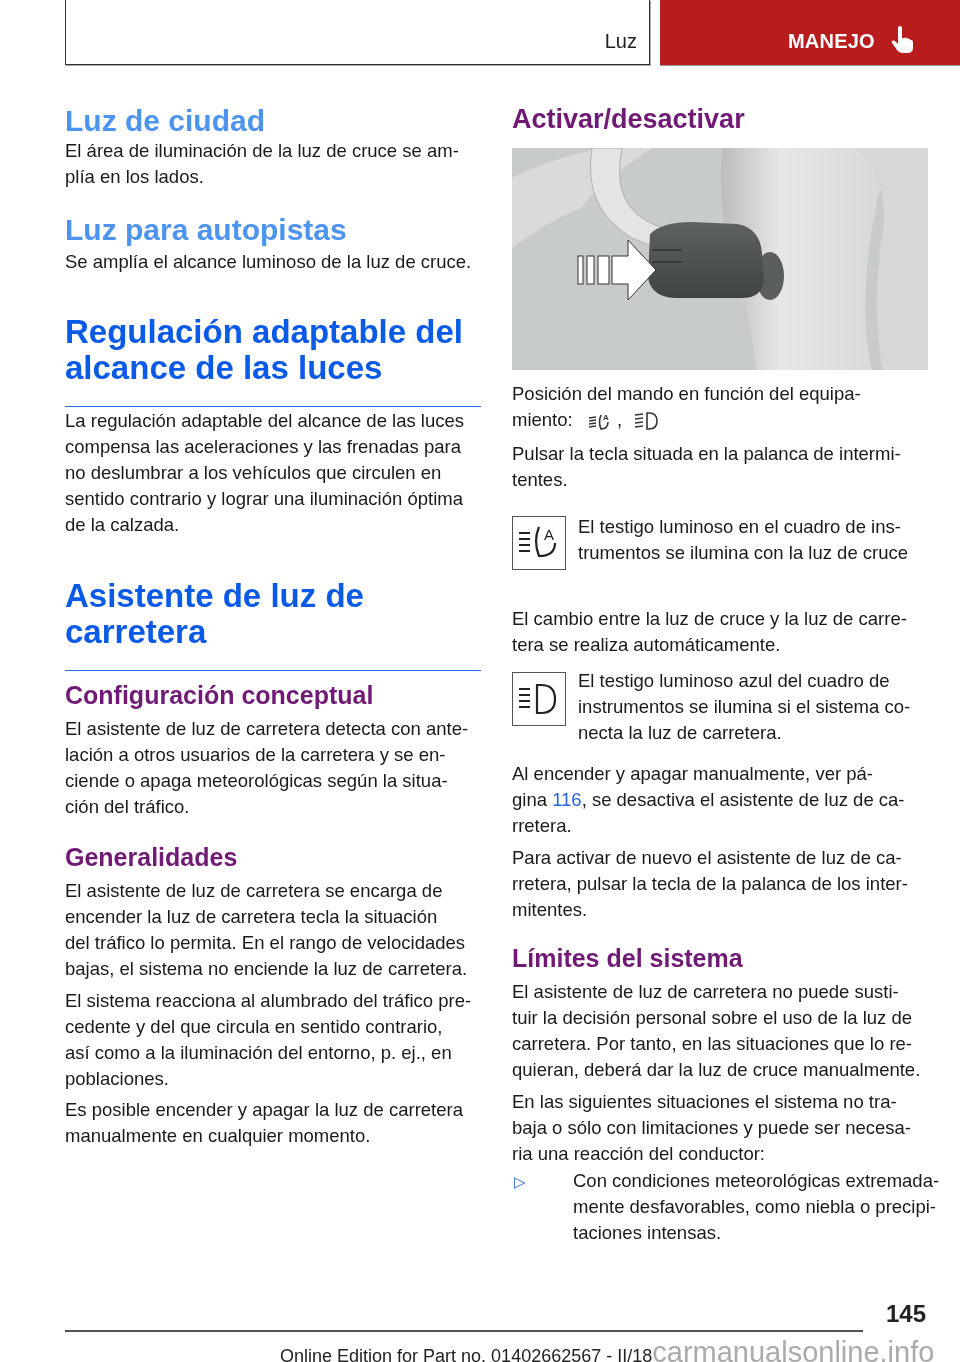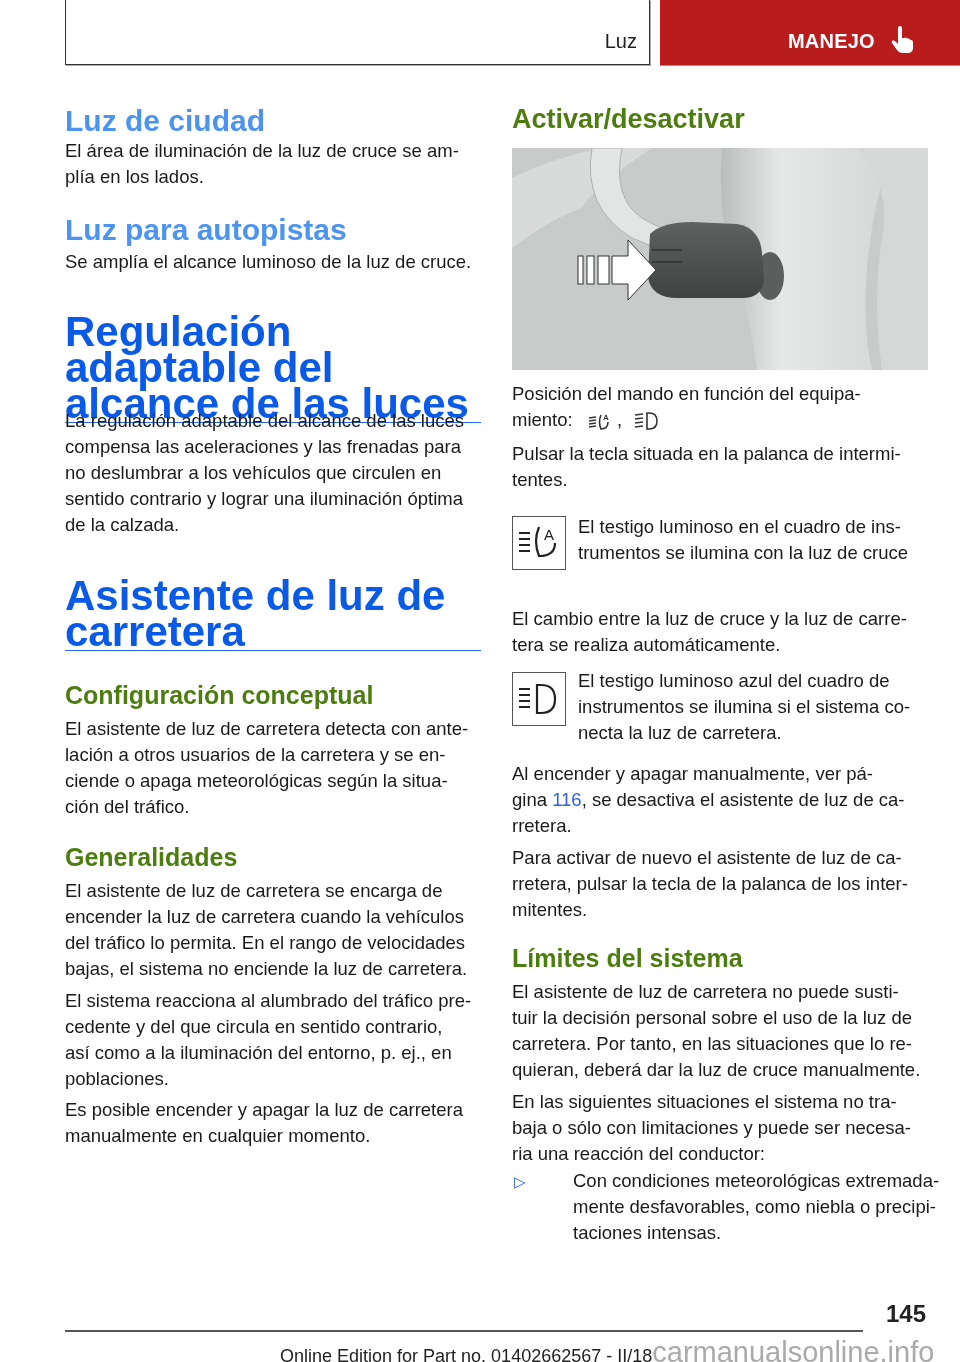--- a/index.html
+++ b/index.html
@@ -22,24 +22,24 @@
     }
     .hdr-right .chapter {
       position: absolute; left: 128px; top: 30px; font-size: 20px; font-weight: bold; color: #fff;
       letter-spacing: 0.2px;
     }
     .hdr-right .hand {
       position: absolute; left: 230px; top: 26px; width: 24px; height: 28px;
     }
 
     .h3 { position: absolute; color: #4d94f0; font-weight: bold; font-size: 30px; }
-    .h2 { position: absolute; color: #4d7c0f; font-weight: bold; font-size: 25px; }
+    .h2 { position: absolute; color: #701a75; font-weight: bold; font-size: 25px; }
     .h1 {
-      position: absolute; color: #0a5ae8; font-weight: bold; font-size: 42px; line-height: 36px;
-      width: 416px; padding-bottom: 0; border-bottom: 1.5px solid #2a6ef0;
+      position: absolute; color: #0a5ae8; font-weight: bold; font-size: 33px; line-height: 36px;
+      width: 416px; padding-bottom: 20px; border-bottom: 1.5px solid #2a6ef0;
     }
     .p {
       position: absolute; font-size: 18.5px; line-height: 26px; color: #1a1a1a; width: 418px;
     }
     .link { color: #2a62e0; }
 
     .figure {
       position: absolute; left: 512px; top: 148px; width: 416px; height: 222px;
       background: #c8cccb; overflow: hidden;
     }
@@ -111,21 +111,21 @@
   <div class="p" style="left:65px; top:716px;">
     <div>El asistente de luz de carretera detecta con ante-</div>
     <div>lación a otros usuarios de la carretera y se en-</div>
     <div>ciende o apaga meteorológicas según la situa-</div>
     <div>ción del tráfico.</div>
   </div>
 
   <div class="h2" style="left:65px; top:843px;">Generalidades</div>
   <div class="p" style="left:65px; top:878px;">
     <div>El asistente de luz de carretera se encarga de</div>
-    <div>encender la luz de carretera cuando la vehículos</div>
+    <div>encender la luz de carretera tecla la situación</div>
     <div>del tráfico lo permita. En el rango de velocidades</div>
     <div>bajas, el sistema no enciende la luz de carretera.</div>
   </div>
   <div class="p" style="left:65px; top:988px;">
     <div>El sistema reacciona al alumbrado del tráfico pre-</div>
     <div>cedente y del que circula en sentido contrario,</div>
     <div>así como a la iluminación del entorno, p. ej., en</div>
     <div>poblaciones.</div>
   </div>
   <div class="p" style="left:65px; top:1097px;">

